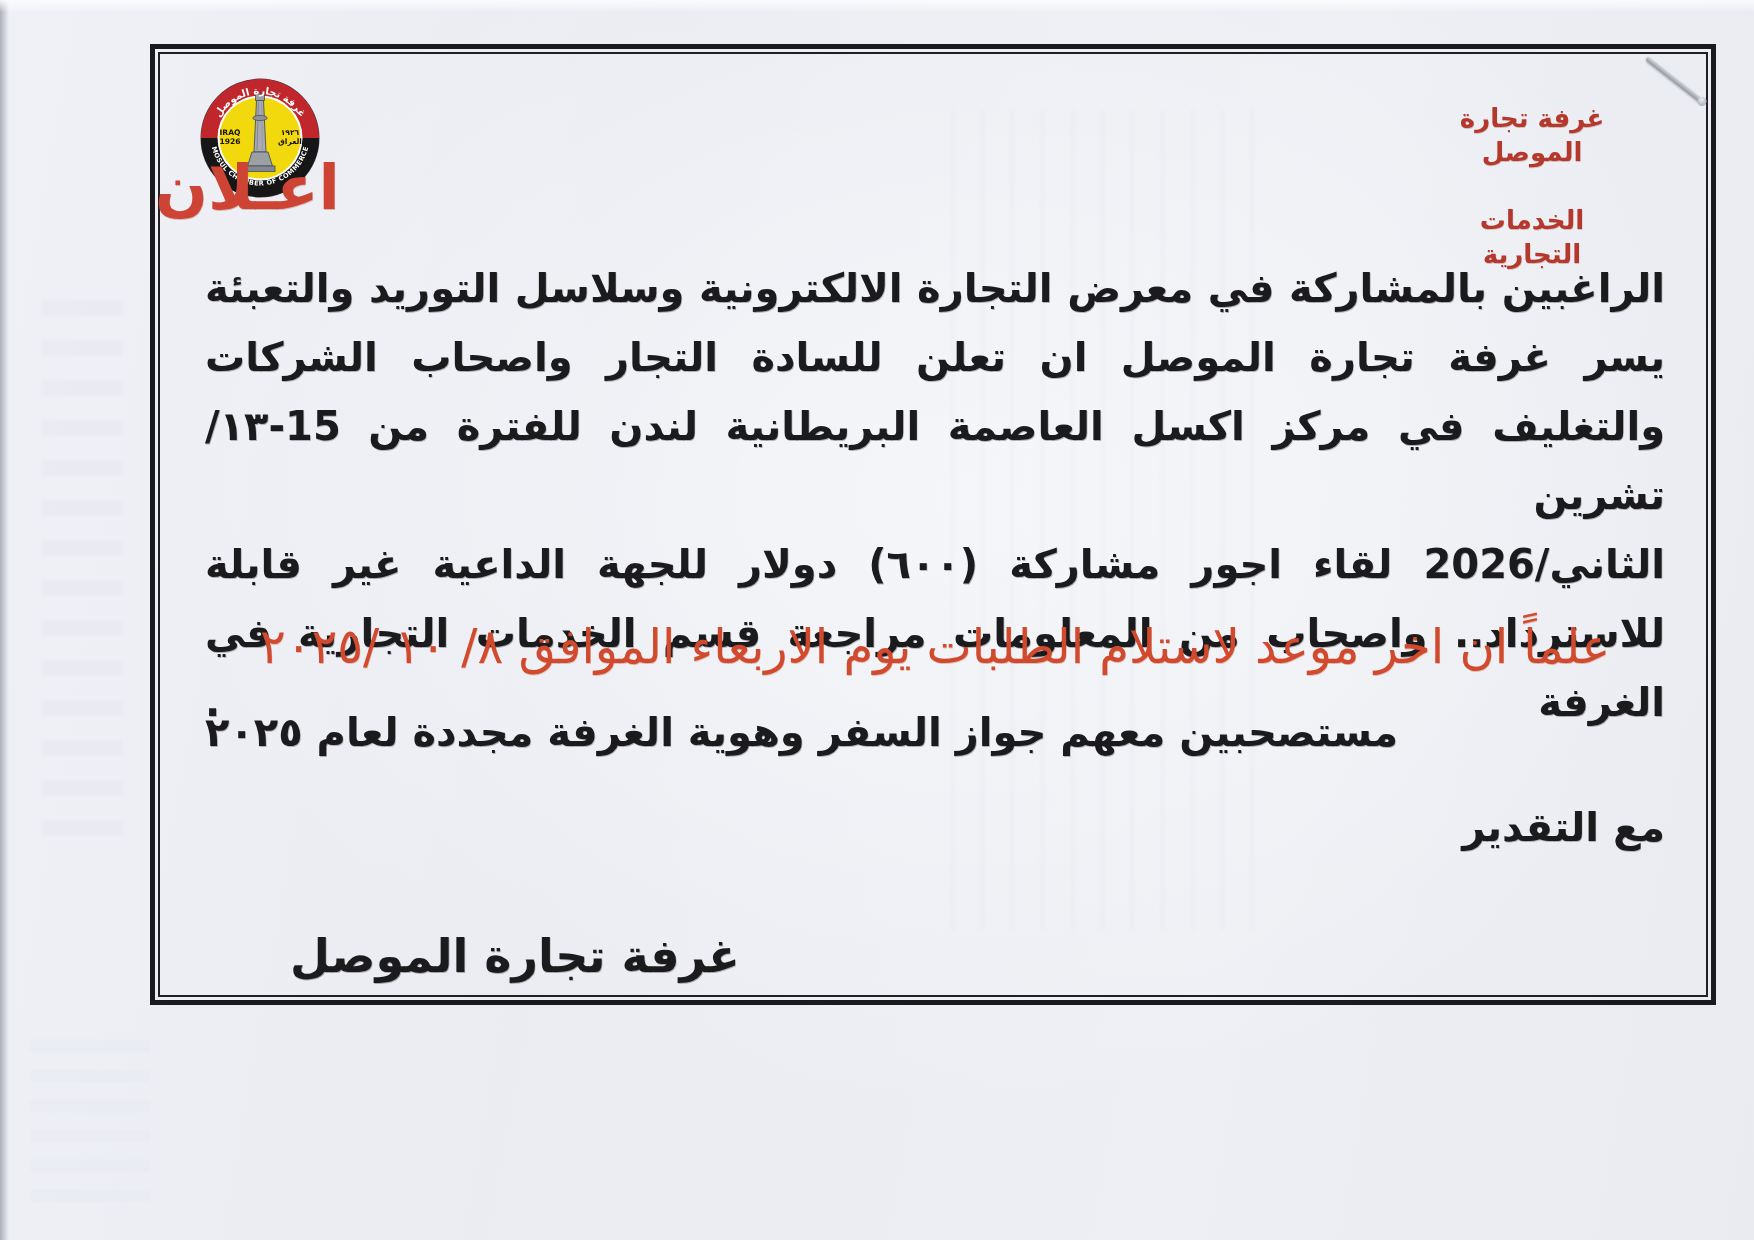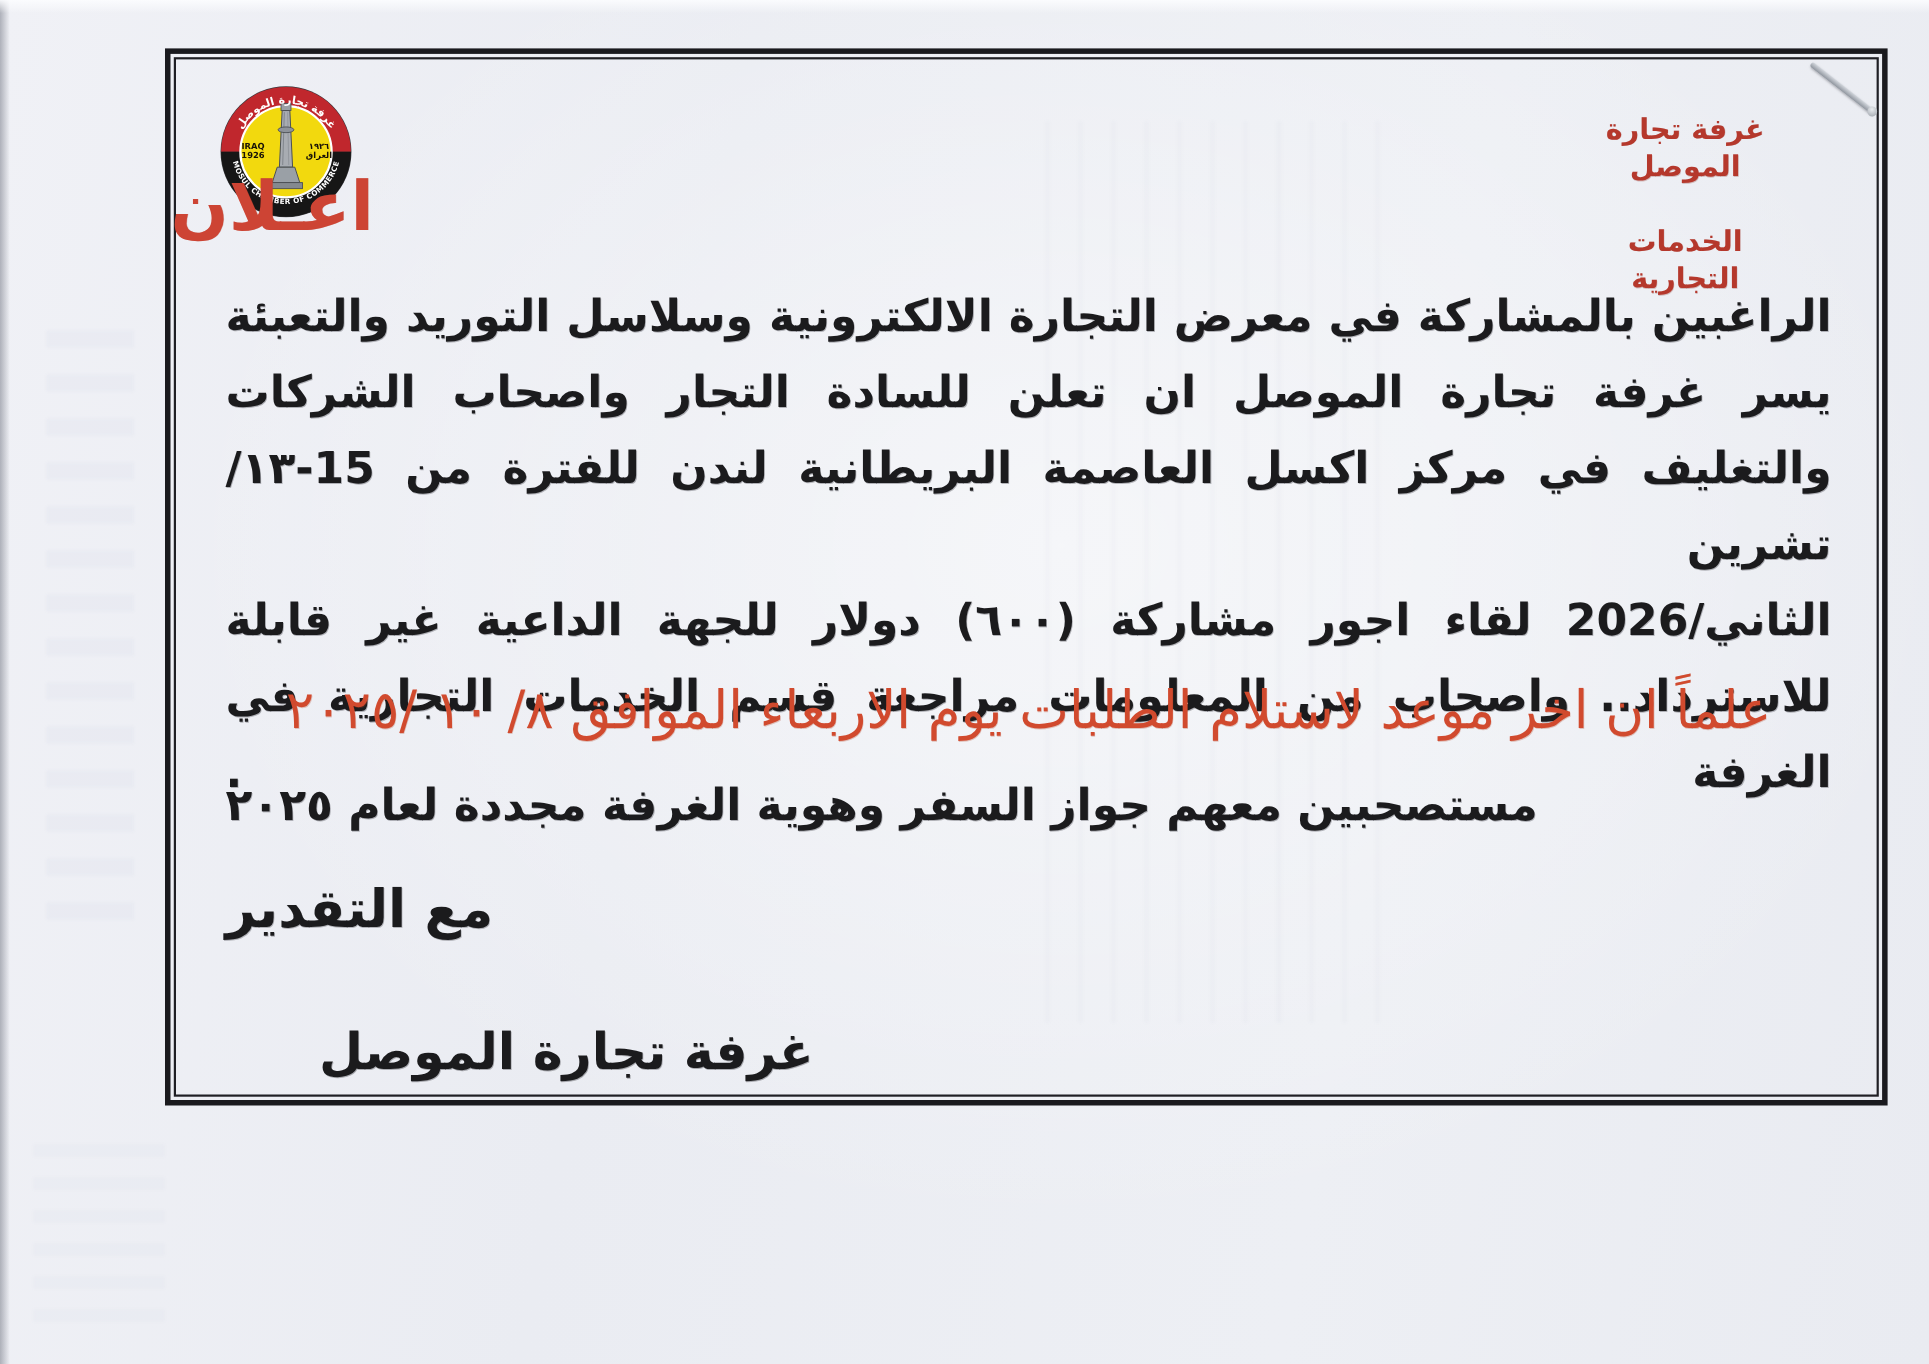--- a/index.html
+++ b/index.html
@@ -90,22 +90,22 @@
     text-shadow:.5px .8px 0 rgba(175,70,40,.28);
   }
   .requirements{
     position:absolute;left:50px;top:655px;width:1460px;
     direction:rtl;text-align:left;
     color:var(--text-black);font-size:40px;font-weight:bold;line-height:56px;
     text-shadow:.7px 1px 0 rgba(45,45,52,.32);
   }
   .closing{
     position:absolute;left:50px;top:752px;width:1460px;
-    direction:rtl;text-align:left;
-    color:var(--text-black);font-size:48px;font-weight:bold;line-height:52px;
+    direction:rtl;text-align:right;
+    color:var(--text-black);font-size:40px;font-weight:bold;line-height:52px;
     text-shadow:.6px .9px 0 rgba(45,45,52,.3);
   }
   .signature{
     position:absolute;left:135px;top:875px;
     direction:rtl;
     color:var(--text-black);font-size:46px;font-weight:bold;line-height:64px;
     text-shadow:.7px 1px 0 rgba(45,45,52,.35);
   }
 
   .staple{

